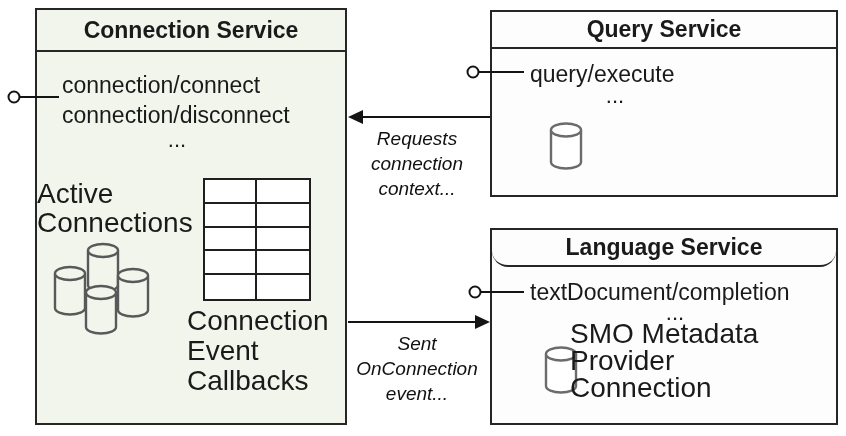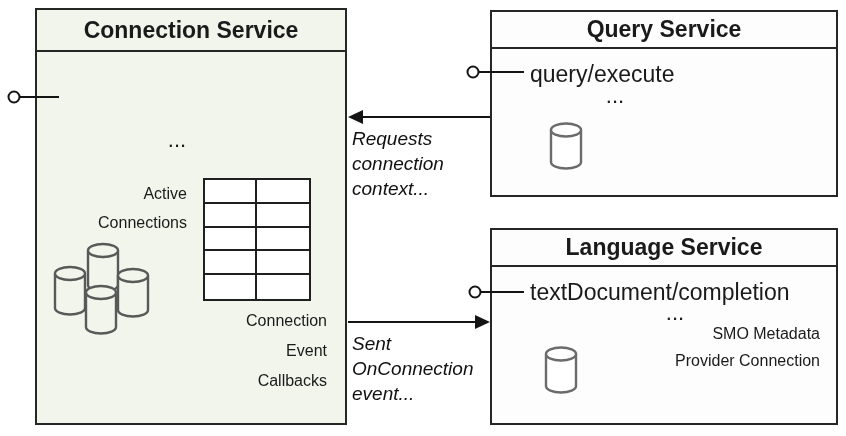--- a/index.html
+++ b/index.html
@@ -18,27 +18,27 @@
   .svc{position:absolute;border:2px solid var(--border);box-sizing:border-box;}
   .svc-conn{left:35px;top:8px;width:312px;height:417px;background:var(--connection-fill);}
   .svc-query{left:490px;top:10px;width:348px;height:187px;background:var(--service-fill);text-decoration:underline;}
   .svc-lang{left:490px;top:228px;width:348px;height:197px;background:var(--service-fill);}
   .svc-header{
     position:absolute;left:0;top:0;width:100%;border-bottom:2px solid var(--border);
     box-sizing:border-box;text-align:center;font-weight:bold;font-size:23px;
   }
   .h-conn{height:42px;line-height:40px;}
   .h-query{height:37px;line-height:35px;}
-  .h-lang{height:37px;line-height:35px;}
+  .h-lang{height:37px;line-height:35px;border-radius:16px;}
   .methods{position:absolute;font-size:23px;line-height:30px;white-space:pre-line;}
   .dots{position:absolute;font-size:22px;line-height:20px;text-align:center;}
-  .blk-label{position:absolute;font-size:16px;text-align:right;white-space:pre-line;}
+  .blk-label{position:absolute;font-size:28px;text-align:left;white-space:pre-line;}
   .edge-label{
     position:absolute;font-size:19px;font-style:italic;line-height:25px;
-    white-space:pre-line;color:#111111;
+    text-align:center;white-space:pre-line;color:#111111;
   }
   .icon-svg{position:absolute;}
   .cluster-cyl{fill:var(--connection-fill);stroke:var(--cluster-icon-stroke);stroke-width:2.4;}
   .db-cyl{fill:#ffffff;stroke:var(--db-icon-stroke);stroke-width:2.4;}
   .cb-table{
     position:absolute;left:166px;top:168px;width:108px;height:123px;
     background:#ffffff;border:2px solid #1f1f1f;box-sizing:border-box;display:grid;
   }
   .grid-cell{border:0 solid #1f1f1f;}
   .overlay{position:absolute;left:0;top:0;width:846px;height:436px;pointer-events:none;}
@@ -46,20 +46,22 @@
   .conn-circle{stroke:#141414;stroke-width:2;fill:#ffffff;}
   .arrow-head{fill:#141414;stroke:none;}
 </style>
 </head>
 <body>
 
 <div class="stage">
 
   <section class="svc svc-conn">
     <div class="svc-header h-conn">Connection Service</div>
+    <div class="methods" style="left:25px;top:60px;"><span>connection/connect</span>
+<span>connection/disconnect</span></div>
     <div class="dots" style="left:25px;top:120px;width:230px;">...</div>
 
     <div class="blk-label" style="left:0px;top:169px;width:150px;line-height:29px;">Active
 Connections</div>
 
     <svg class="icon-svg" style="left:16px;top:232px;" width="110" height="100" viewBox="0 0 110 100">
 
       <g transform="translate(33,0)">
         <path class="cluster-cyl" d="M2 8.5 v34.5 a15 6.5 0 0 0 30 0 v-34.5"></path>
         <ellipse class="cluster-cyl" cx="17" cy="8.5" rx="15" ry="6.5"></ellipse>

